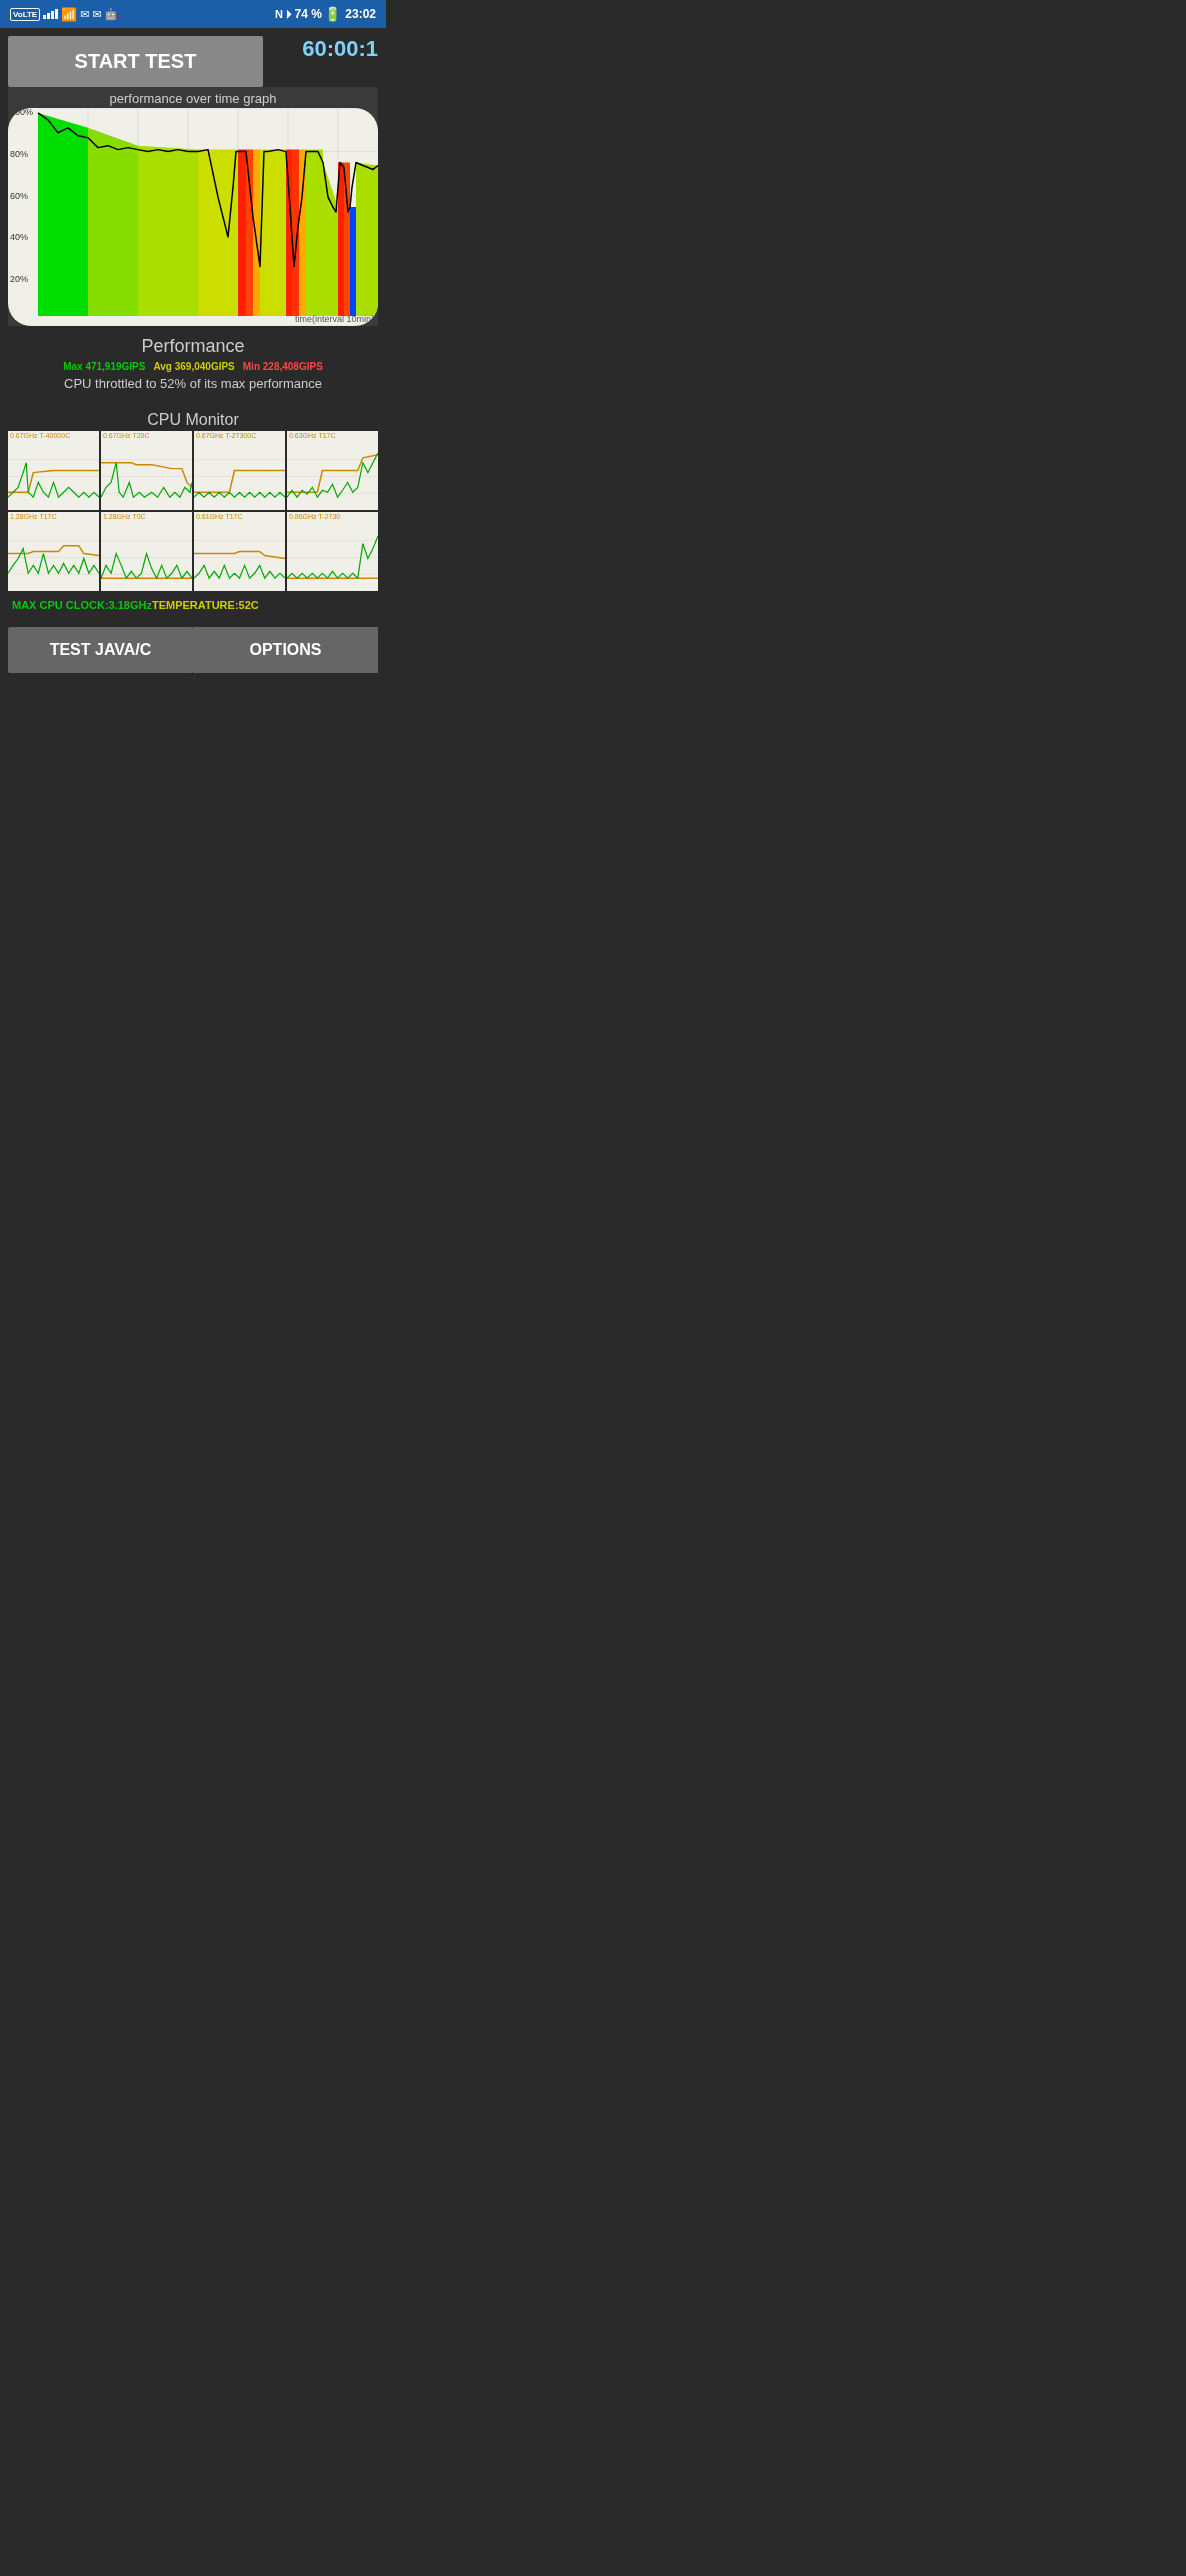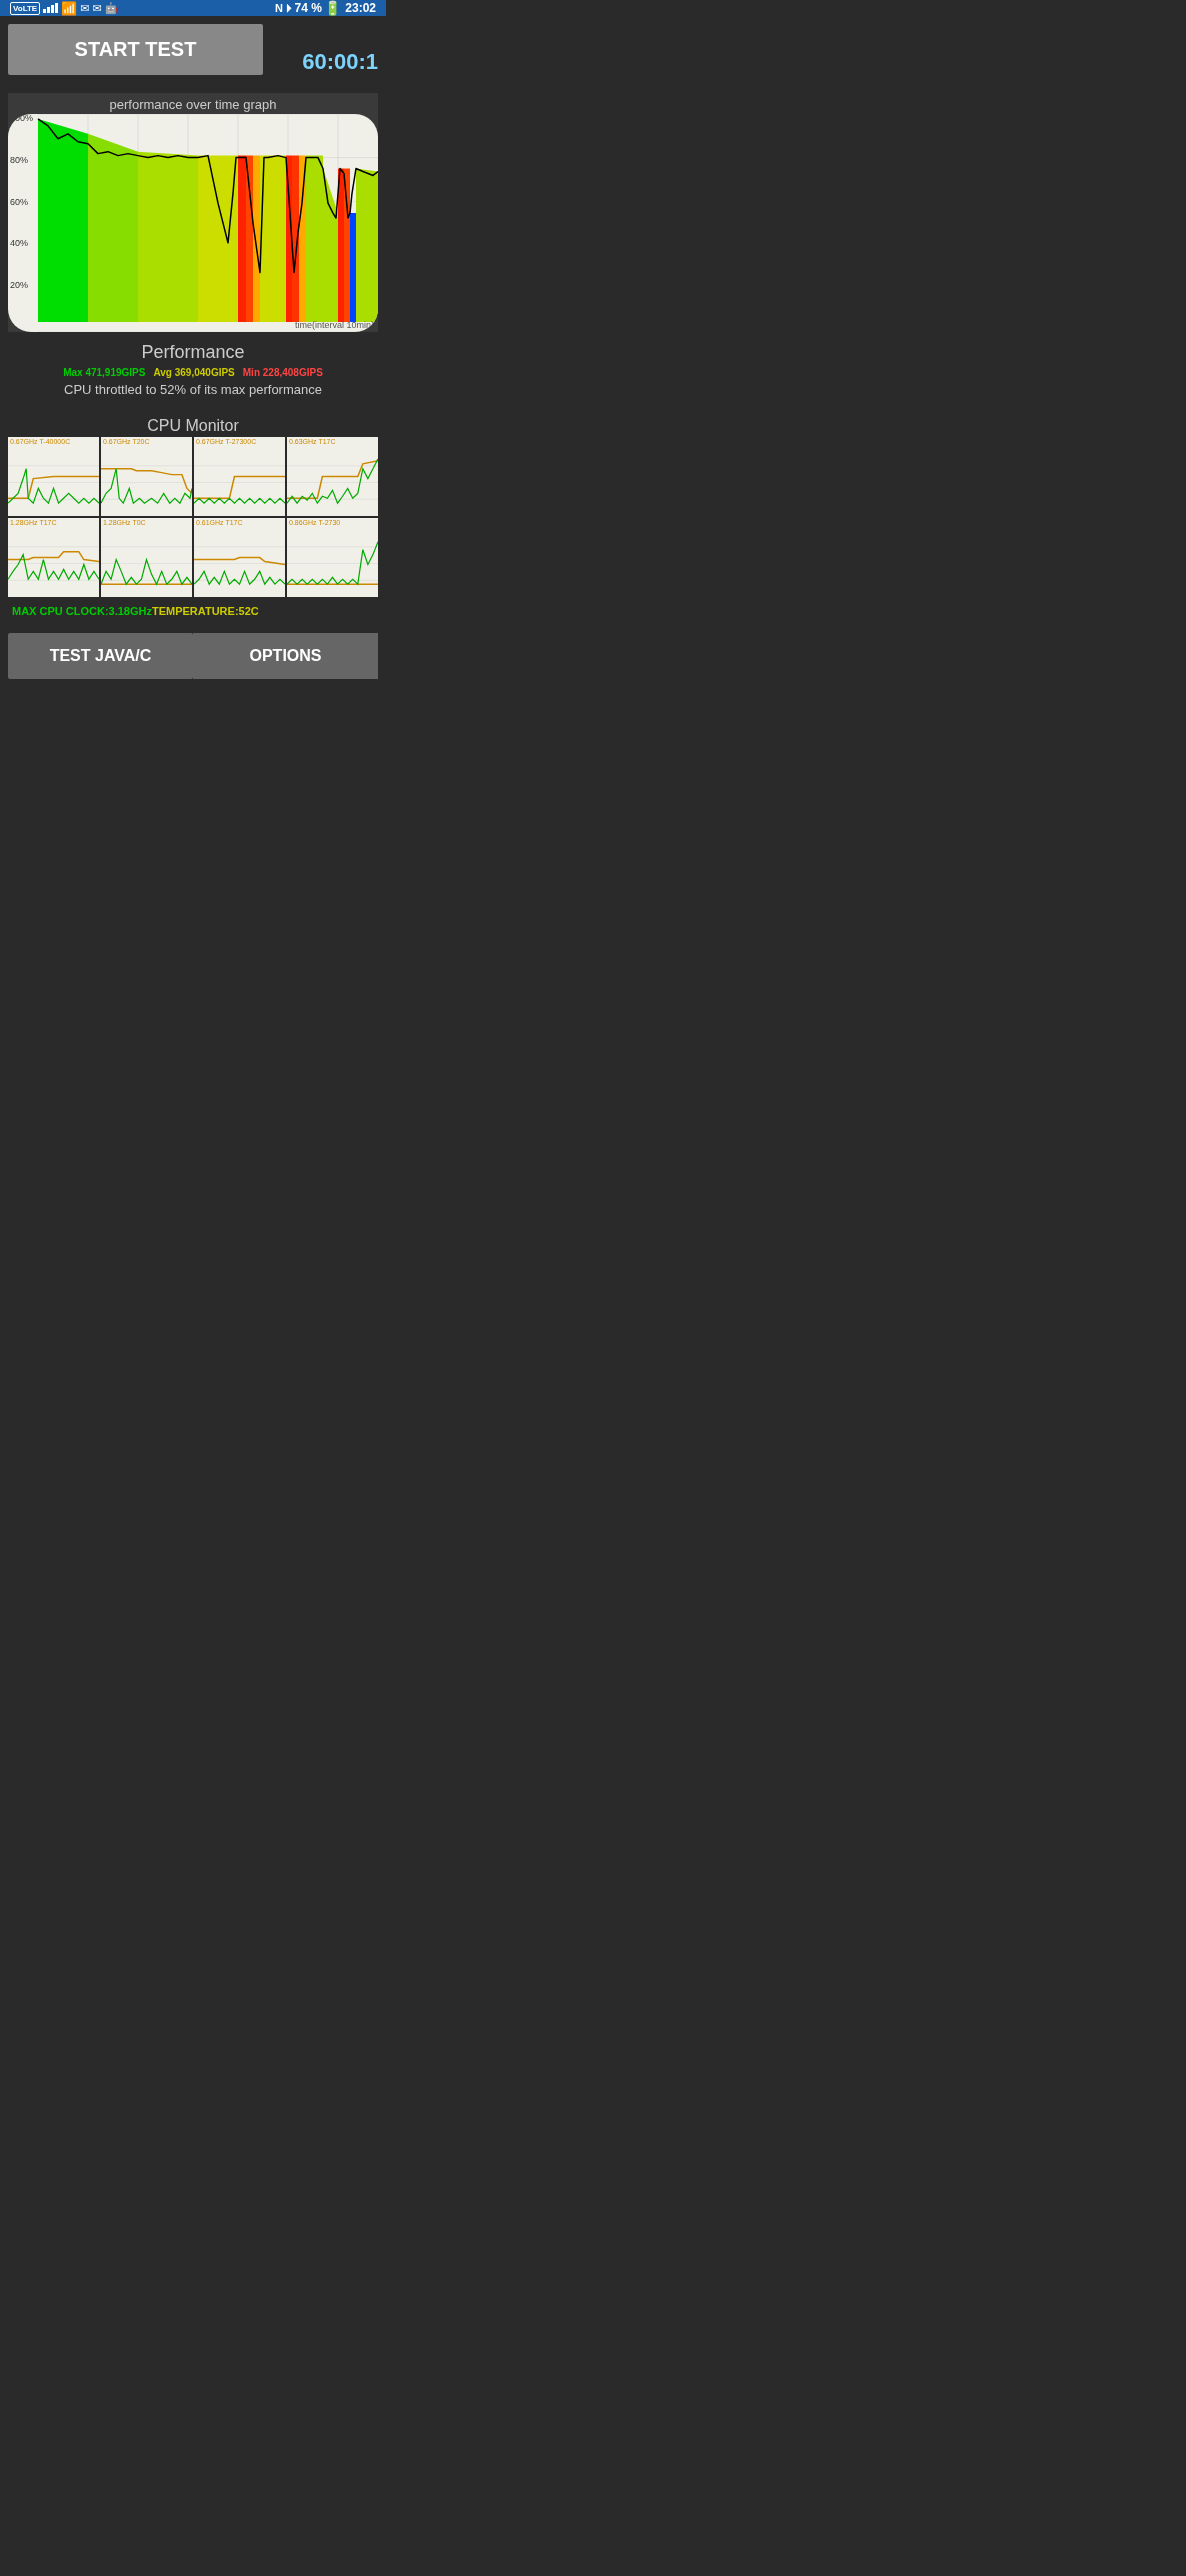--- a/index.html
+++ b/index.html
@@ -13,21 +13,21 @@
 
     
     .status-bar {
       background: #1a5fa8;
       color: white;
       display: flex;
       align-items: center;
       justify-content: space-between;
       padding: 4px 10px;
       font-size: 11px;
-      height: 16px;
+      height: 28px;
     }
     .status-left { display: flex; align-items: center; gap: 3px; }
     .status-right { display: flex; align-items: center; gap: 3px; font-weight: bold; font-size: 12px; }
     .volte-badge {
       border: 1px solid white;
       border-radius: 2px;
       font-size: 8px;
       padding: 1px 2px;
       font-weight: bold;
     }
@@ -39,23 +39,23 @@
     }
 
     
     .main-content {
       padding: 8px;
     }
 
     
     .top-row {
       display: flex;
-      align-items: flex-end;
+      align-items: flex-start;
       gap: 6px;
-      margin-bottom: 18px;
+      margin-bottom: 0;
     }
     .start-test-btn {
       background: #888;
       color: white;
       font-size: 20px;
       font-weight: bold;
       border: none;
       padding: 14px 0;
       flex: 1;
       cursor: pointer;

